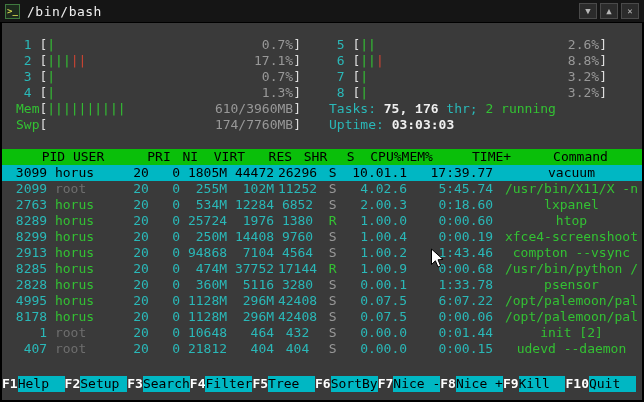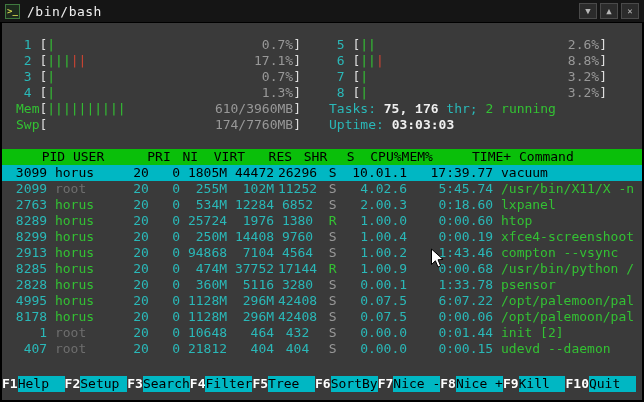--- a/index.html
+++ b/index.html
@@ -55,21 +55,21 @@
   .c-user { width:10ch; text-align:left;  flex:none; padding-left:1ch; overflow:hidden; }
   .c-pri  { width:4ch;  text-align:center; flex:none; }
   .c-ni   { width:3ch;  text-align:right; flex:none; }
   .c-virt { width:6ch;  text-align:right; flex:none; }
   .c-res  { width:6ch;  text-align:right; flex:none; }
   .c-shr  { width:6ch;  text-align:center; flex:none; }
   .c-s    { width:2ch;  text-align:right; flex:none; }
   .c-cpu  { width:6ch;  text-align:right; flex:none; }
   .c-mem  { width:5ch;  text-align:left; flex:none; }
   .c-time { width:9ch;  text-align:right; flex:none; overflow:hidden; }
-  .c-cmd  { flex:1; text-align:left; padding-left:1ch; overflow:hidden; }
+  .c-cmd  { flex:1; text-align:center; padding-left:1ch; overflow:hidden; }
 
   .fc-cyan  { color:var(--cyan); }
   .fc-green { color:var(--green); }
   .fc-gray  { color:var(--gray); }
   .fc-dim   { color:var(--dim); }
 
   
   .fkeys { display:flex; height:16px; margin-top:auto; flex:none; white-space:pre; }
   .fkey-item { display:flex; flex:none; }
   .fkey-key { color:#ffffff; font-weight:bold; }

